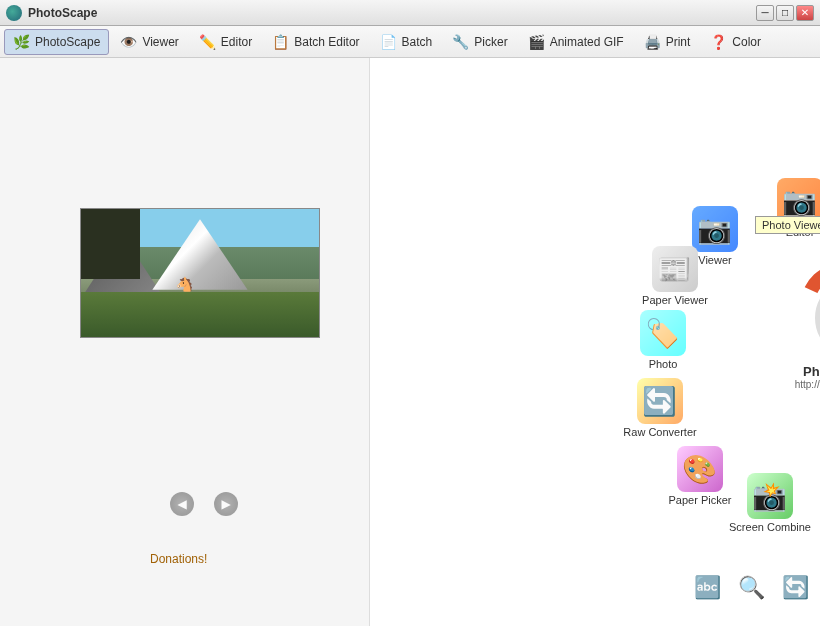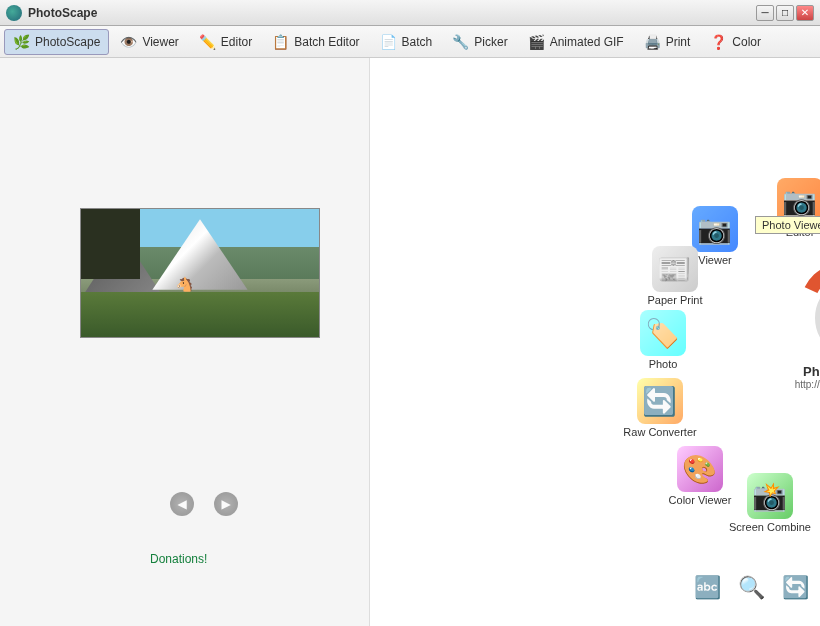--- a/index.html
+++ b/index.html
@@ -168,21 +168,21 @@
       display: flex; align-items: center; justify-content: center;
       color: #fff; font-size: 12px; cursor: pointer;
       opacity: 0.6;
     }
 
     .donations-text {
       position: absolute;
       bottom: 60px;
       left: 150px;
       font-size: 12px;
-      color: #15803d;
+      color: #a16207;
     }
 
     
     .right-panel {
       flex: 1;
       position: relative;
       overflow: hidden;
       background: #fff;
     }
 
@@ -391,36 +391,36 @@
       
     </div>
 
     <div class="icon-item icon-screencap" style="top: 415px; left: 365px;">
       <div class="icon-img">📸</div>
       <span class="icon-label">Screen Combine</span>
     </div>
 
     <div class="icon-item icon-colorpicker" style="top: 388px; left: 295px;">
       <div class="icon-img">🎨</div>
-      <span class="icon-label">Color Viewer</span>
+      <span class="icon-label">Paper Picker</span>
     </div>
 
     <div class="icon-item icon-rawconv" style="top: 320px; left: 255px;">
       <div class="icon-img">🔄</div>
       <span class="icon-label">Raw Converter</span>
     </div>
 
     <div class="icon-item icon-rename" style="top: 252px; left: 258px;">
       <div class="icon-img">🏷️</div>
       <span class="icon-label">Photo</span>
     </div>
 
     <div class="icon-item icon-paperprint" style="top: 188px; left: 270px;">
       <div class="icon-img">📰</div>
-      <span class="icon-label">Paper Print</span>
+      <span class="icon-label">Paper Viewer</span>
     </div>
 
     <div class="bottom-tools">
       <div class="bottom-tool">🔤</div>
       <div class="bottom-tool">🔍</div>
       <div class="bottom-tool">🔄</div>
 
     </div>
 
   </div>

